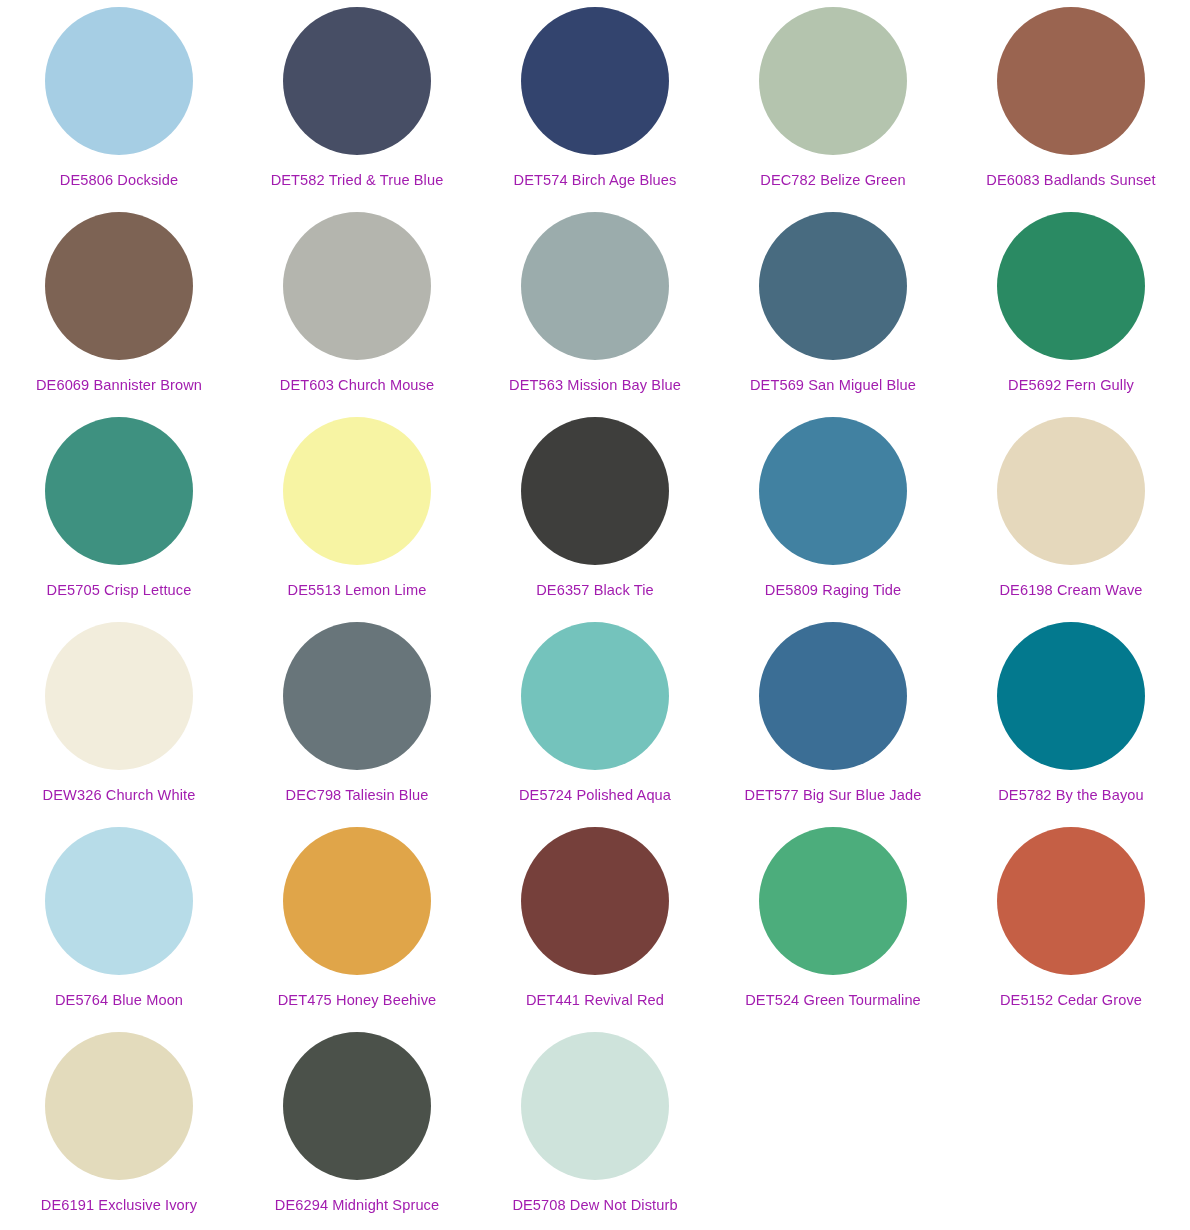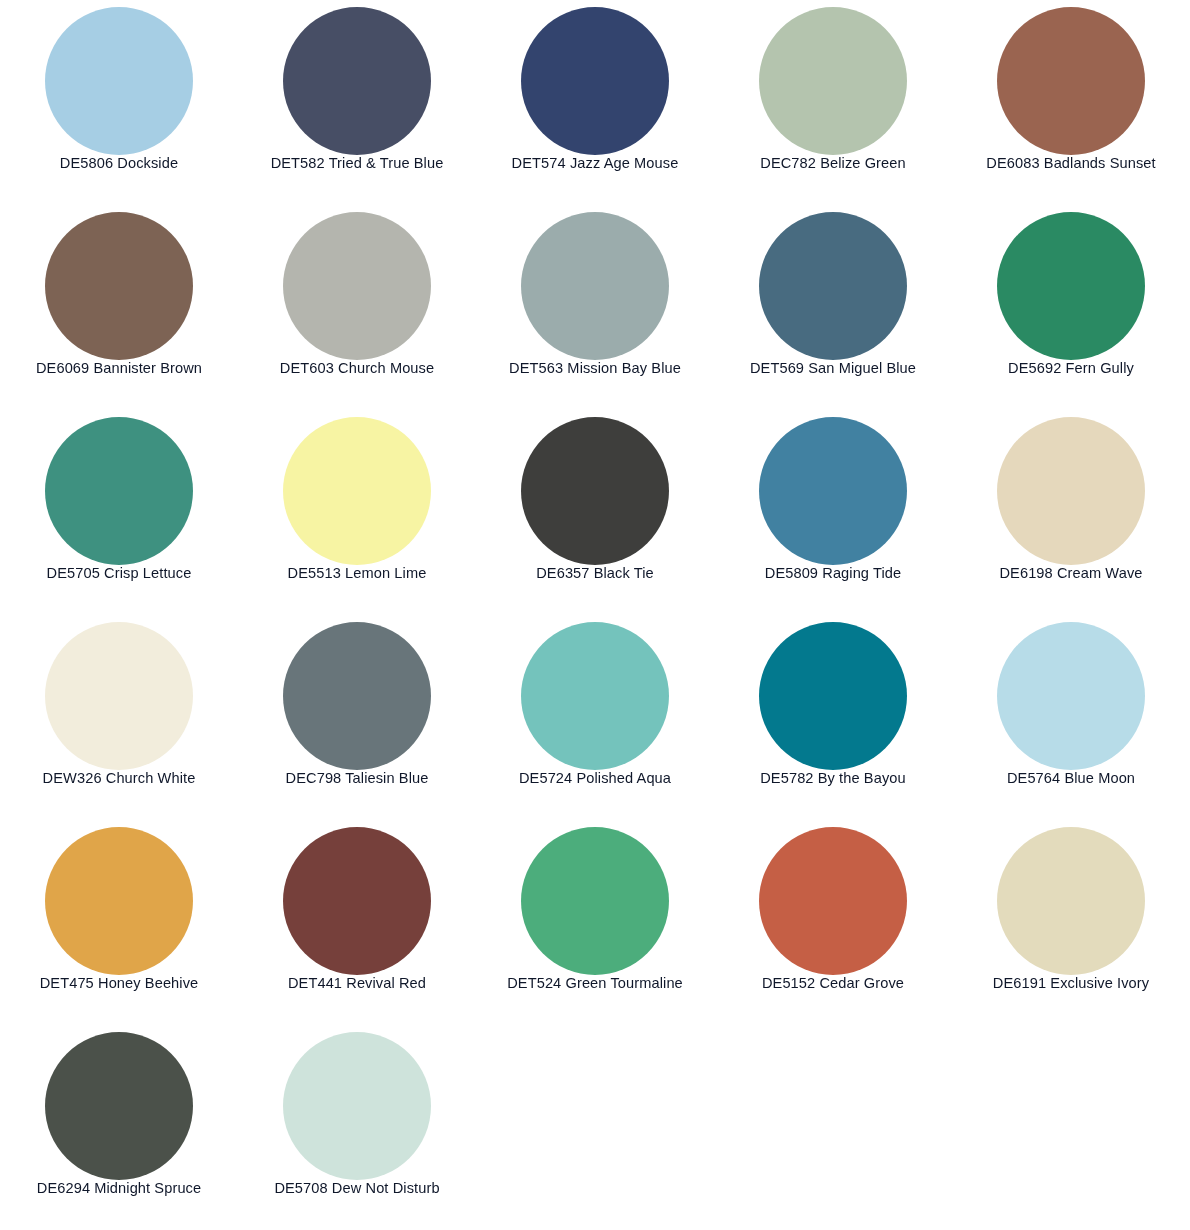--- a/index.html
+++ b/index.html
@@ -30,43 +30,44 @@
   }
 
   .swatch-disc {
     width: 148px;
     height: 148px;
     border-radius: 50%;
     flex: 0 0 auto;
   }
 
   .swatch-label {
+    margin-top: 17px;
     font-size: 14.6px;
     line-height: 1.2;
-    color: #0f172a;
+    color: #a21caf;
     text-align: center;
     letter-spacing: 0.1px;
     white-space: nowrap;
   }
 </style>
 </head>
 <body>
 
 <div id="swatch-grid" style="background: rgb(255, 255, 255);">
     <div class="swatch-cell">
       <div class="swatch-disc" style="background: rgb(166, 206, 228);"></div>
       <div class="swatch-label">DE5806 Dockside</div>
     </div>
     <div class="swatch-cell">
       <div class="swatch-disc" style="background: rgb(71, 78, 101);"></div>
       <div class="swatch-label">DET582 Tried &amp; True Blue</div>
     </div>
     <div class="swatch-cell">
       <div class="swatch-disc" style="background: rgb(51, 68, 110);"></div>
-      <div class="swatch-label">DET574 Jazz Age Mouse</div>
+      <div class="swatch-label">DET574 Birch Age Blues</div>
     </div>
     <div class="swatch-cell">
       <div class="swatch-disc" style="background: rgb(180, 196, 174);"></div>
       <div class="swatch-label">DEC782 Belize Green</div>
     </div>
     <div class="swatch-cell">
       <div class="swatch-disc" style="background: rgb(154, 100, 80);"></div>
       <div class="swatch-label">DE6083 Badlands Sunset</div>
     </div>
     <div class="swatch-cell">
@@ -115,20 +116,24 @@
     </div>
     <div class="swatch-cell">
       <div class="swatch-disc" style="background: rgb(104, 117, 122);"></div>
       <div class="swatch-label">DEC798 Taliesin Blue</div>
     </div>
     <div class="swatch-cell">
       <div class="swatch-disc" style="background: rgb(116, 195, 188);"></div>
       <div class="swatch-label">DE5724 Polished Aqua</div>
     </div>
     <div class="swatch-cell">
+      <div class="swatch-disc" style="background: rgb(59, 110, 149);"></div>
+      <div class="swatch-label">DET577 Big Sur Blue Jade</div>
+    </div>
+    <div class="swatch-cell">
       <div class="swatch-disc" style="background: rgb(3, 121, 142);"></div>
       <div class="swatch-label">DE5782 By the Bayou</div>
     </div>
     <div class="swatch-cell">
       <div class="swatch-disc" style="background: rgb(183, 220, 232);"></div>
       <div class="swatch-label">DE5764 Blue Moon</div>
     </div>
     <div class="swatch-cell">
       <div class="swatch-disc" style="background: rgb(224, 165, 73);"></div>
       <div class="swatch-label">DET475 Honey Beehive</div>

